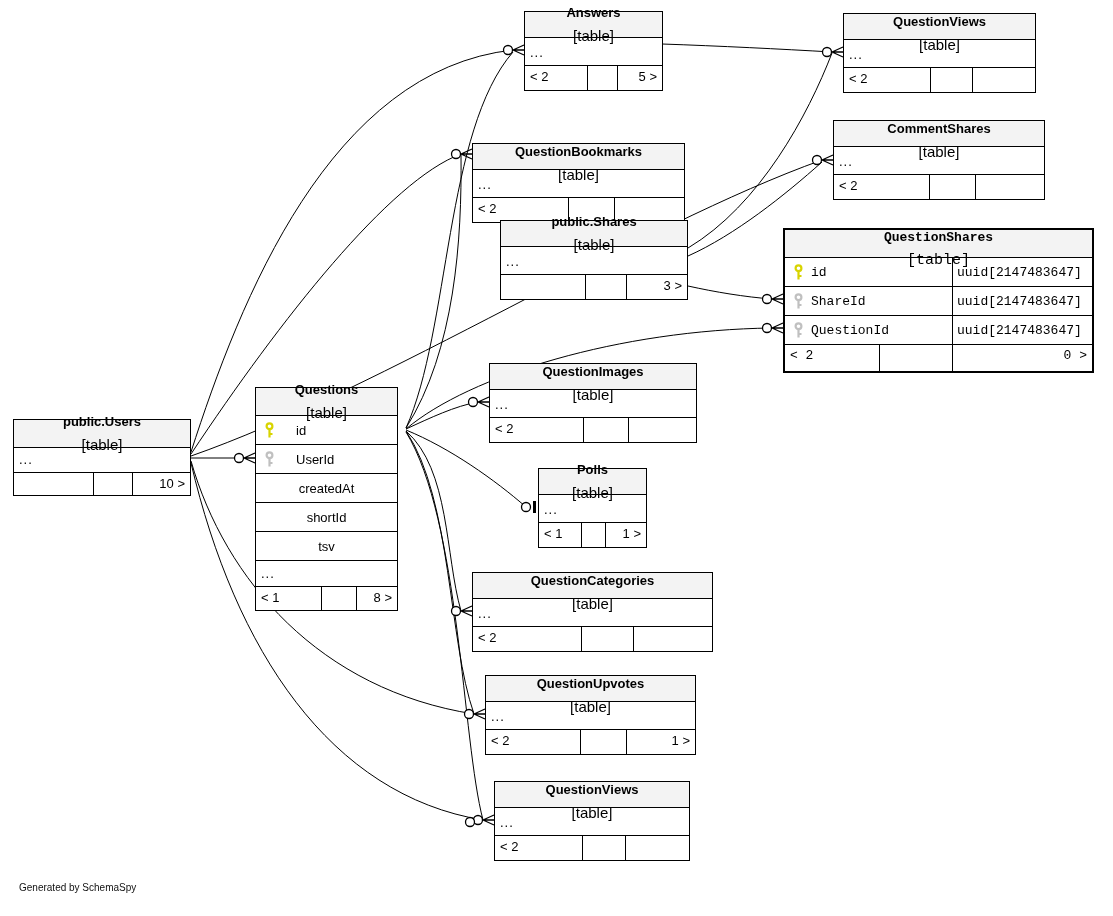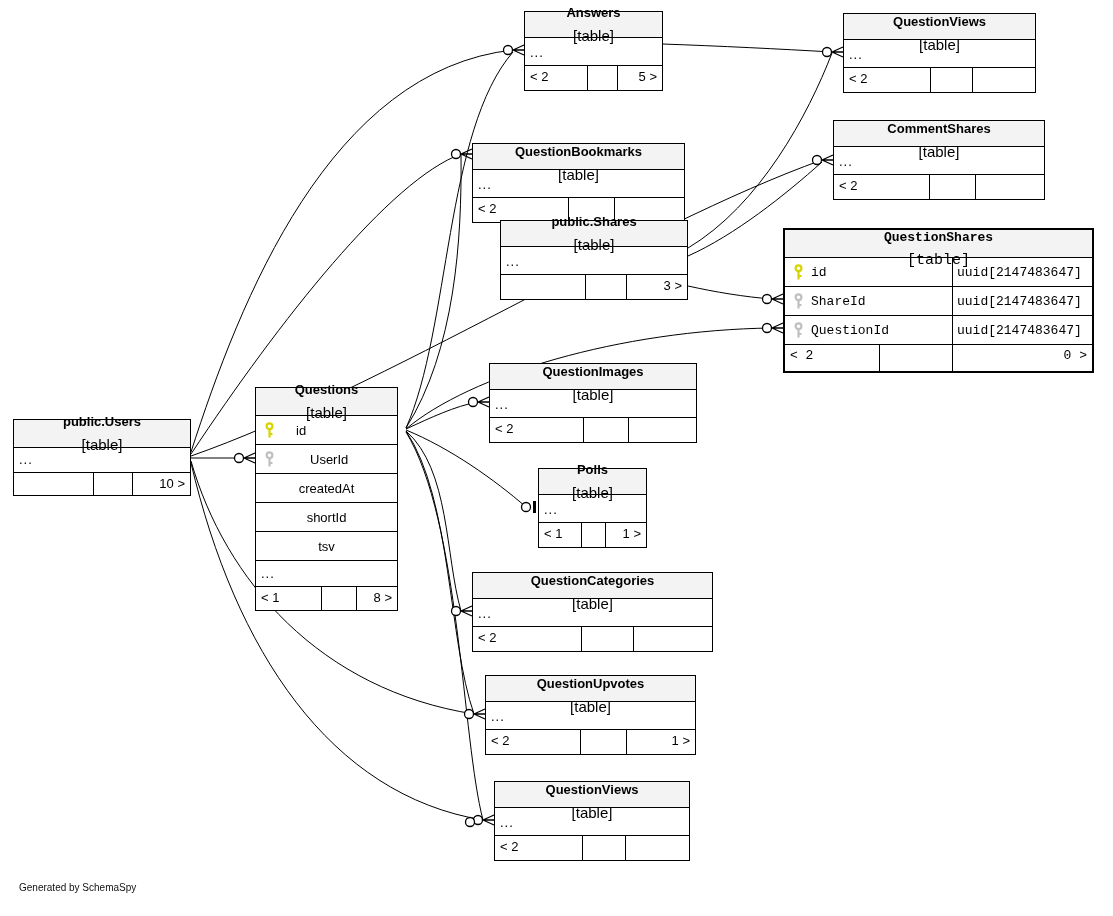--- a/index.html
+++ b/index.html
@@ -286,21 +286,21 @@
     </div>
     <div class="col">
       <span class="keywrap">
         <svg width="11" height="17" viewBox="0 0 11 17">
             <g stroke="#c0c0c0" stroke-width="2.2" fill="none">
               <circle cx="5.5" cy="4.2" r="2.9"></circle>
               <path d="M 5.5,7.2 L 5.5,15.5 M 5.5,12 L 8.5,12"></path>
             </g>
           </svg>
       </span>
-      <span class="cname" style="margin-left:28px;">UserId</span>
+      <span class="cname" style="margin-left:14px;">UserId</span>
     </div>
     <div class="col center">
       <span class="cname">createdAt</span>
     </div>
     <div class="col center">
       <span class="cname">shortId</span>
     </div>
     <div class="col center">
       <span class="cname">tsv</span>
     </div>

